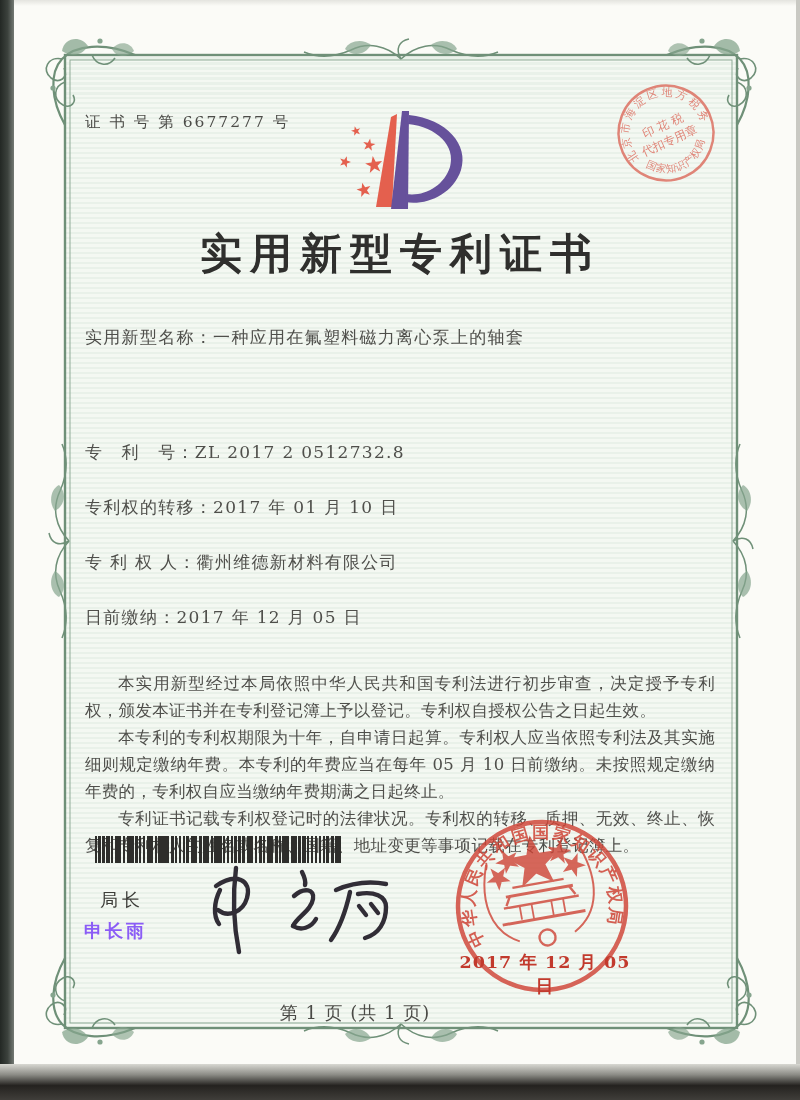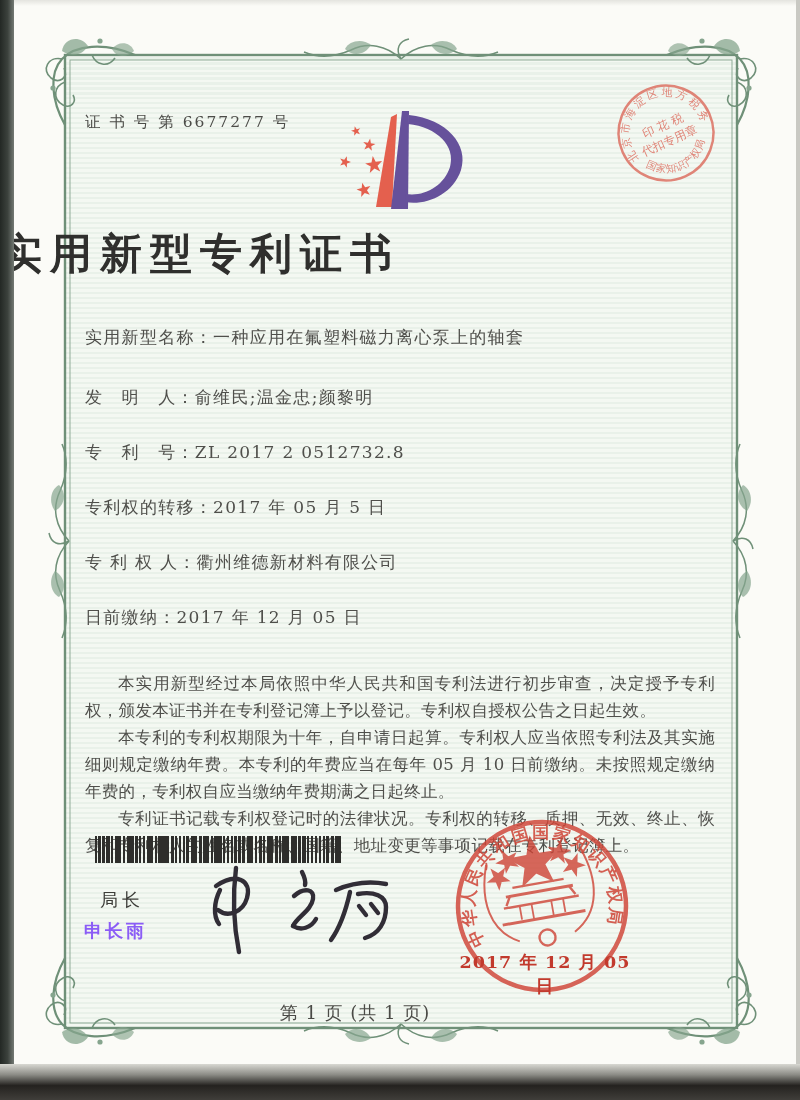--- a/index.html
+++ b/index.html
@@ -17,21 +17,21 @@
   
   .stripes{position:absolute;left:66px;top:57px;width:670px;height:970px;
     background:repeating-linear-gradient(180deg,#e9f1e9 0 2.5px,#f4f8f2 2.5px 5px);}
 
   .frame-svg{position:absolute;left:40px;top:30px;width:720px;height:1020px;}
 
   .cert-number{position:absolute;left:85px;top:112px;font-size:15.5px;color:#4c4c48;letter-spacing:2px;}
 
   .logo-svg{position:absolute;left:323px;top:101px;width:154px;height:118px;}
 
-  .cert-title{position:absolute;left:0;top:226px;width:800px;text-align:left;
+  .cert-title{position:absolute;left:0;top:226px;width:800px;text-align:center;
     font-size:42px;font-weight:600;color:#2f2f2d;letter-spacing:8px;}
 
   .field{position:absolute;left:85px;width:630px;font-size:17px;color:#4f4f4b;letter-spacing:1.3px;white-space:nowrap;}
 
   .paras{position:absolute;left:85px;top:670px;width:630px;}
   .paras p{margin:0;text-indent:2em;text-align:justify;font-size:16.5px;line-height:27px;
     color:#4f4f4b;letter-spacing:0.3px;}
 
   .barcode{position:absolute;left:95px;top:836px;width:248px;height:27px;
     background-image:
@@ -110,23 +110,22 @@
     </g>
     <g fill="#66519b">
       <polygon points="79,10 86,10 85,108 68,108"></polygon>
       <path d="M86 14 C 124 18 146 44 138 69 C 130 94 102 105 82 101 L 83 93 C 101 96 121 85 127 66 C 133 45 114 26 85 23 Z"></path>
     </g>
   </svg>
 
   <div class="cert-title">实用新型专利证书</div>
 
   <div class="field" style="top:326px"><span>实用新型名称：</span><span>一种应用在氟塑料磁力离心泵上的轴套</span></div>
-  <div class="field" style="top:386px"><span>发　明　人：</span><span>俞维民;温金忠;颜黎明</span></div>
   <div class="field" style="top:441px"><span>专　利　号：</span><span>ZL 2017 2 0512732.8</span></div>
-  <div class="field" style="top:496px"><span>专利权的转移：</span><span>2017 年 05 月 5 日</span></div>
+  <div class="field" style="top:496px"><span>专利权的转移：</span><span>2017 年 01 月 10 日</span></div>
   <div class="field" style="top:551px"><span>专 利 权 人：</span><span>衢州维德新材料有限公司</span></div>
   <div class="field" style="top:606px"><span>日前缴纳：</span><span>2017 年 12 月 05 日</span></div>
 
   <div class="paras">
     <p>本实用新型经过本局依照中华人民共和国专利法进行初步审查，决定授予专利权，颁发本证书并在专利登记簿上予以登记。专利权自授权公告之日起生效。</p>
     <p>本专利的专利权期限为十年，自申请日起算。专利权人应当依照专利法及其实施细则规定缴纳年费。本专利的年费应当在每年 05 月 10 日前缴纳。未按照规定缴纳年费的，专利权自应当缴纳年费期满之日起终止。</p>
     <p>专利证书记载专利权登记时的法律状况。专利权的转移、质押、无效、终止、恢复和专利权人的姓名或名称、国籍、地址变更等事项记载在专利登记簿上。</p>
   </div>
 
   <div class="barcode"></div>

